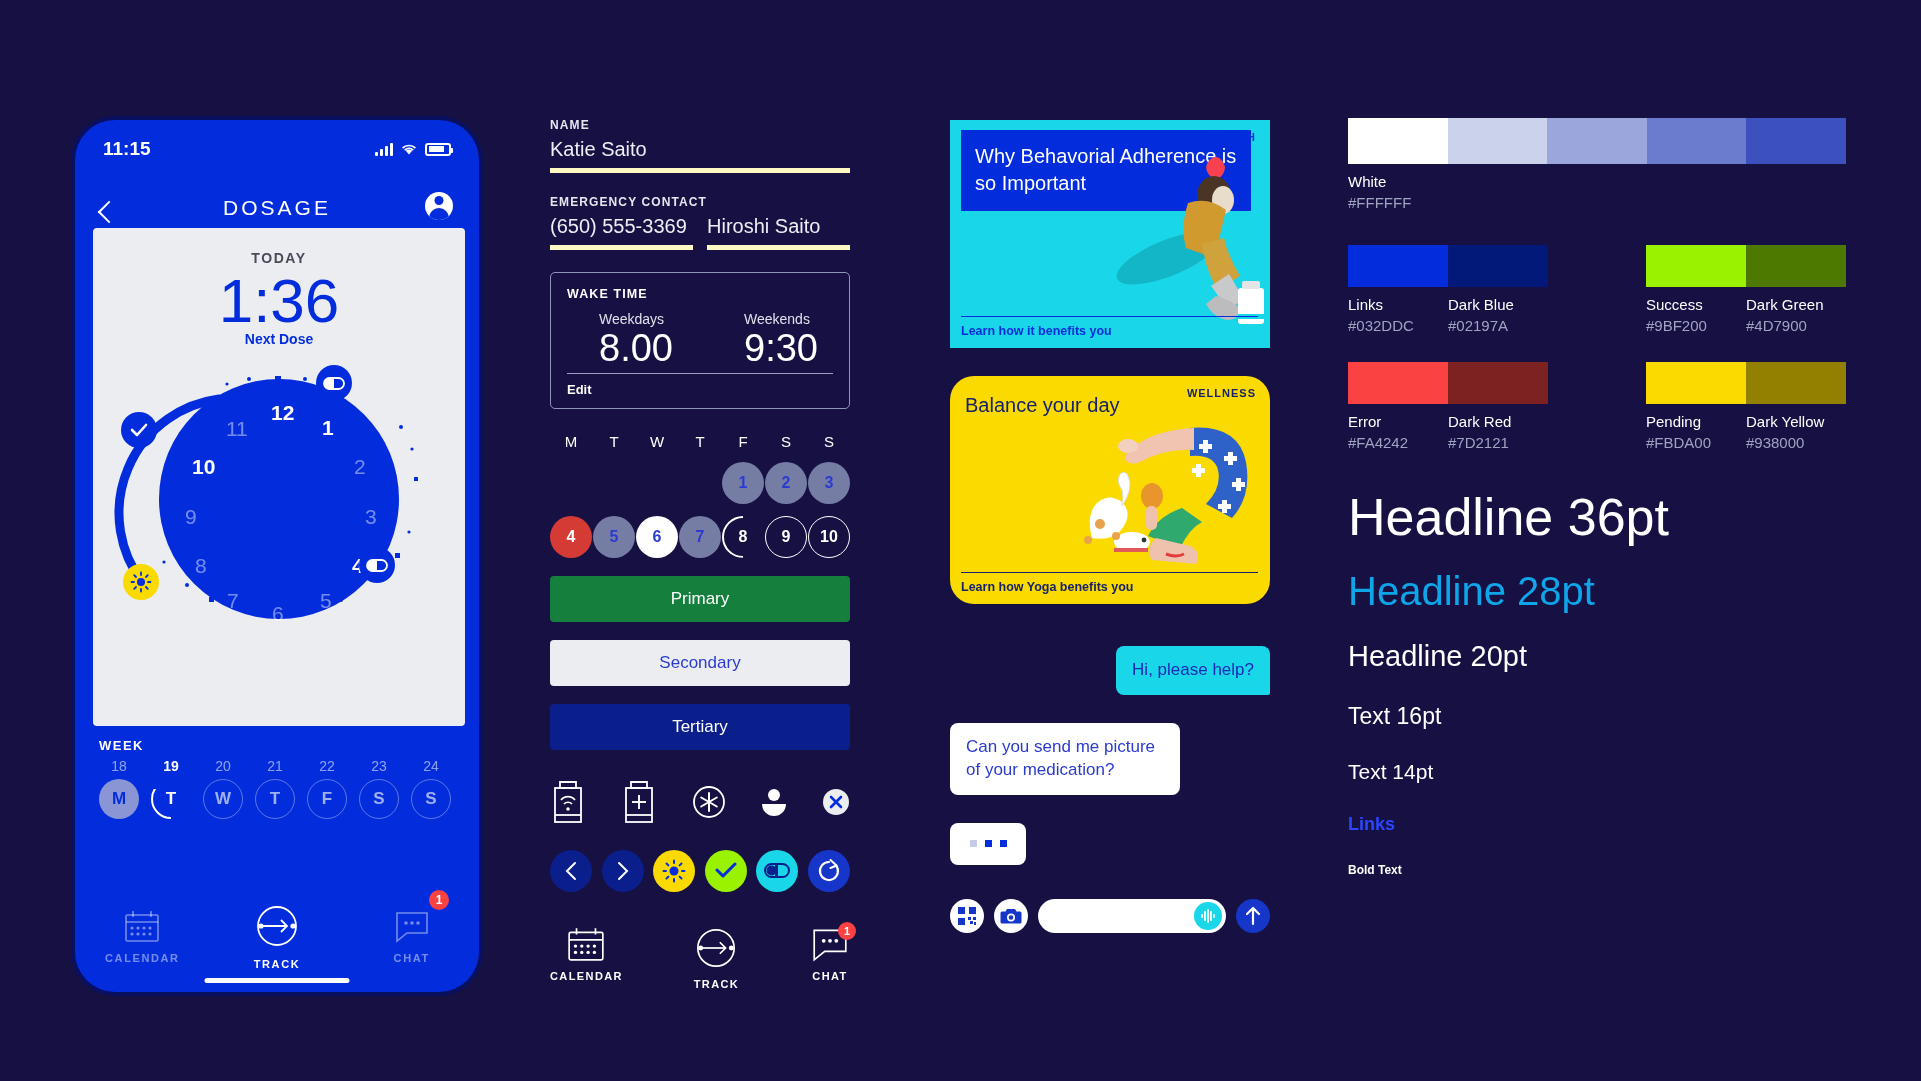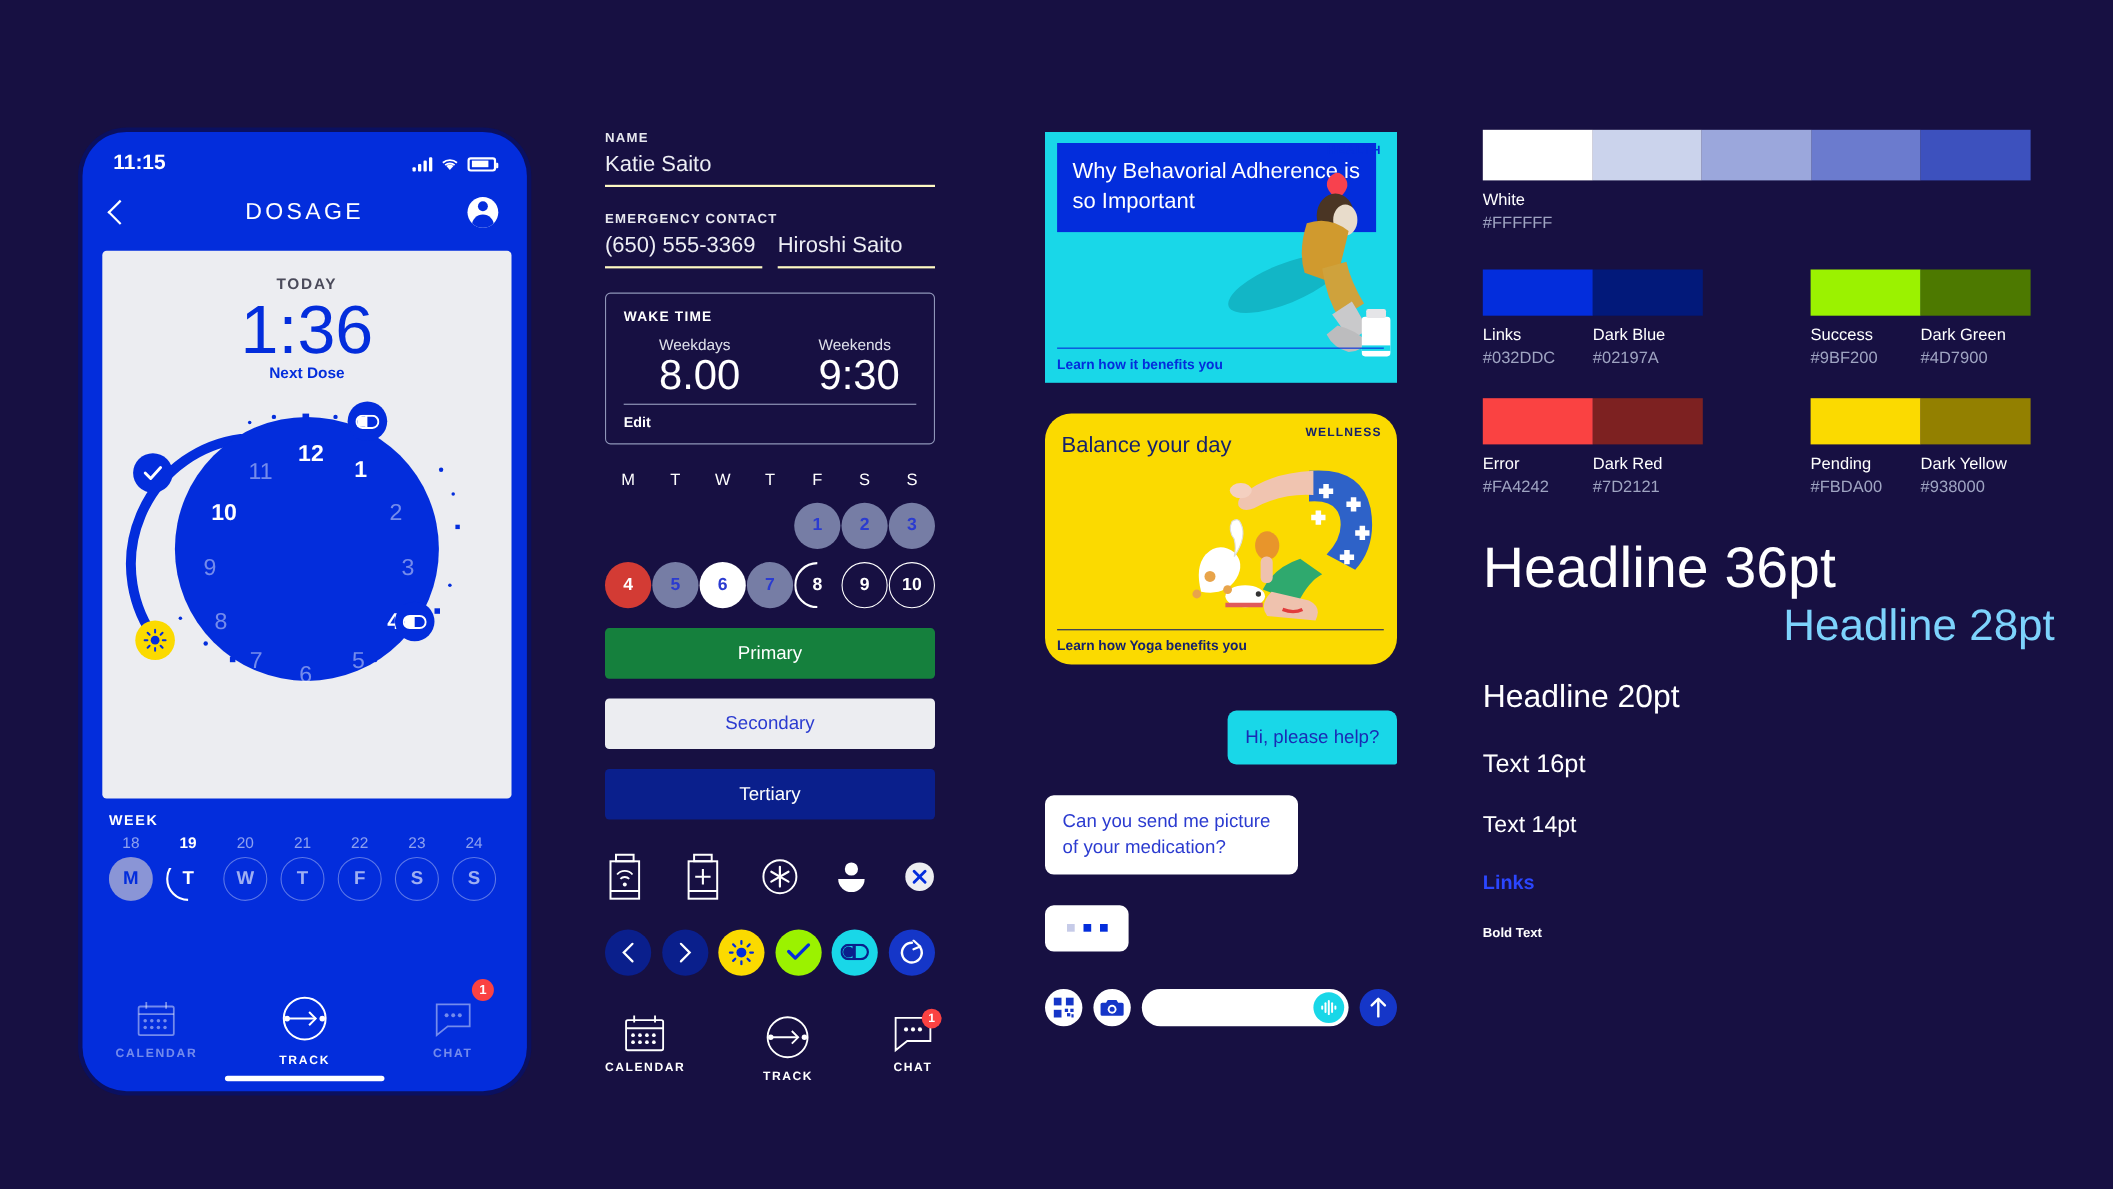--- a/index.html
+++ b/index.html
@@ -26,21 +26,21 @@
   }
   .status-right { display: flex; align-items: center; gap: 7px; }
   .bars { display: flex; align-items: flex-end; gap: 2px; height: 13px; }
   .bars i { display:block; width: 3px; background: #fff; border-radius: 1px; }
   .bars i:nth-child(1){height:4px}.bars i:nth-child(2){height:7px}
   .bars i:nth-child(3){height:10px}.bars i:nth-child(4){height:13px}
   .batt { width: 26px; height: 13px; border: 2px solid #fff; border-radius: 3px; position: relative; }
   .batt::after{content:"";position:absolute;right:-4px;top:3px;width:2px;height:5px;background:#fff;border-radius:0 1px 1px 0}
   .batt i { position:absolute; left:1.5px; top:1.5px; bottom:1.5px; width: 70%; background:#fff;}
 
-  .nav-head { height: 54px; display: flex; align-items: center; padding: 0 26px; position: relative; gap: 34px; }
+  .nav-head { height: 54px; display: flex; align-items: flex-end; padding: 0 26px; position: relative; gap: 34px; }
   .chev-back { width: 16px; height: 16px; border-left: 2.5px solid #fff; border-bottom: 2.5px solid #fff; transform: rotate(45deg); cursor: pointer;}
   .nav-title { position: absolute; left: 0; right: 0; text-align: center; color: #fff;
     font-size: 21px; letter-spacing: 3px; font-weight: 500; }
   .avatar-ico { margin-left: auto; width: 28px; height: 28px; border-radius: 50%; background:#fff; position: relative; overflow:hidden;}
   .avatar-ico::before{content:"";position:absolute;left:50%;top:4px;transform:translateX(-50%);width:9px;height:9px;border-radius:50%;background:#032DDC;}
   .avatar-ico::after{content:"";position:absolute;left:50%;top:16px;transform:translateX(-50%);width:20px;height:20px;border-radius:50%;background:#032DDC;}
 
   .screen-card {
     margin: 8px 14px 0 18px; height: 498px; background: #ECEDF1;
     border-radius: 4px; position: relative; overflow: hidden;
@@ -81,21 +81,21 @@
   .tab .lbl { font-size:11px; letter-spacing:1.6px; color: rgba(255,255,255,.45); font-weight:600;}
   .tab.active .lbl { color:#fff; }
   .tab .badge { position:absolute; top: 10px; right: 30px; background:#FA4242; color:#fff;
     width:20px;height:20px;border-radius:50%;font-size:12px;display:flex;align-items:center;justify-content:center;font-weight:bold;}
   .home-ind { position:absolute; bottom:9px; left:50%; transform:translateX(-50%);
     width:145px;height:5px;border-radius:3px;background:#fff;}
 
   
   .col2 { position:absolute; left: 550px; top: 118px; width: 300px; }
   .fld-label { font-size: 12px; font-weight: bold; letter-spacing:1.1px; color:#E6E7EE; }
-  .fld-input { width:100%; background:transparent; border:none; border-bottom:2px solid #fef9c3;
+  .fld-input { width:100%; background:transparent; border:none; border-bottom:5px solid #fef9c3;
     color:#EDEEF4; font-size:20px; padding: 6px 0 7px; outline:none; font-family:inherit;}
   .row2 { display:flex; gap: 14px; }
   .wake-card { margin-top: 22px; border:1px solid #8f95b8; border-radius:5px; padding: 14px 16px 10px; }
   .wake-card h5 { font-size:12.5px; font-weight:bold; letter-spacing:1.1px; color:#fff; }
   .wk-cols { display:flex; gap: 24px; margin-top: 10px;}
   .wk-col { flex:1;margin-left:32px; }
   .wk-col .cap { font-size:14px; color:#E0E2EC; }
   .wk-col .val { font-size: 38px; color:#fff; font-weight:300; line-height:1.15;}
   .wake-rule { border-bottom:1px solid #9aa0c0; margin-top: 2px;}
   .edit { font-size:13px; font-weight:bold; color:#fff; margin-top:8px; display:inline-block;}
@@ -168,21 +168,21 @@
   .sw-hex { font-size:15px; color:#9fa4c2; margin-top: 4px;}
   .swgrid { display:flex; gap: 98px; margin-top: 34px;}
   .swset { }
   .swpair { display:flex; width: 200px; height: 42px; }
   .swpair div { flex:1; }
   .swlabels { display:flex; width:200px; }
   .swlabels > div { flex:1; }
 
   .type-block { margin-top: 36px; }
   .t36 { font-size:52px; color:#fff; font-weight:400; }
-  .t28 { font-size:40px; color:#7dd3fc; font-weight:400;  text-align: right;}
+  .t28 { font-size:40px; color:#0ea5e9; font-weight:400; margin-top: 22px;}
   .t20 { font-size:29px; color:#fff; font-weight:400; margin-top: 26px;}
   .t16 { font-size:23px; color:#fff; margin-top: 30px;}
   .t14 { font-size:21px; color:#fff; margin-top: 30px;}
   .tlink { font-size:18px; color:#2b46ff; font-weight:600; margin-top: 30px;}
   .tbold { font-size:12px; color:#fff; font-weight:bold; margin-top: 28px;}
 </style>
 </head>
 <body>
 
 <div class="canvas">

